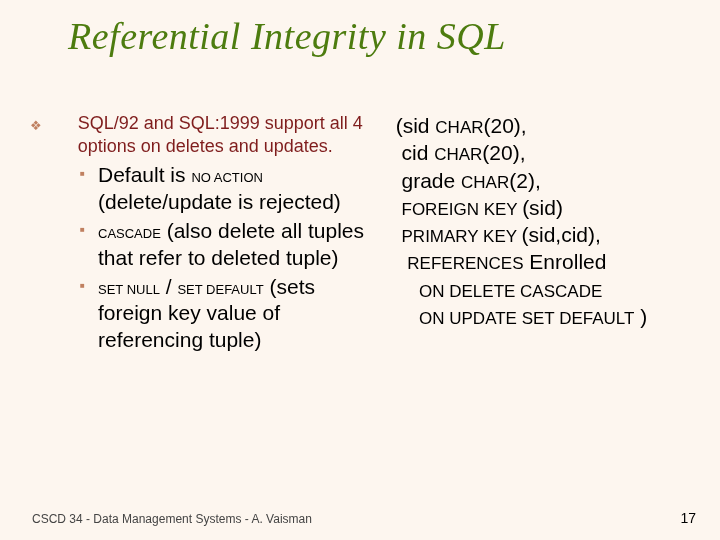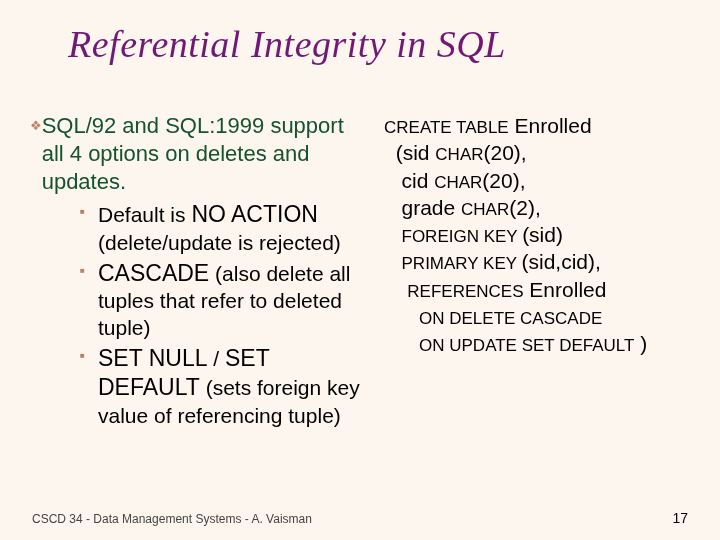--- a/index.html
+++ b/index.html
@@ -12,25 +12,25 @@
     overflow: hidden;
   }
   .slide {
     position: relative;
     width: 720px;
     height: 540px;
     box-sizing: border-box;
   }
   .title {
     position: absolute;
-    top: 22px;
+    top: 14px;
     left: 68px;
     font-size: 38px;
     font-style: italic;
-    color: #701a75;
+    color: #4d7c0f;
     font-family: "Times New Roman", Times, serif;
     letter-spacing: 0.5px;
   }
   .body {
     position: absolute;
     top: 112px;
     left: 30px;
     right: 28px;
     display: flex;
   }
@@ -44,23 +44,24 @@
   }
   .diamond {
     color: #c08060;
     font-size: 13px;
     display: inline-block;
     width: 18px;
     vertical-align: top;
     line-height: 28px;
   }
   .lead {
-    font-size: 22px;
-    color: #14532d;
+    font-size: 18px;
+    color: #7f1d1d;
     line-height: 1.28;
+    margin-left: 36px;
   }
   .lead-wrap {
     display: flex;
     align-items: flex-start;
   }
   .sub-list {
     margin-top: 4px;
     margin-left: 50px;
   }
   .sub-item {
@@ -73,39 +74,39 @@
     font-size: 8px;
     width: 18px;
     line-height: 24px;
     flex-shrink: 0;
   }
   .sub-text {
     font-size: 21px;
     color: #000;
     line-height: 1.28;
   }
-  .sc { font-size: 23px; }
+  .sc { font-size: 13px; }
   .it { }
   .code {
     font-size: 21px;
     color: #000;
     line-height: 1.3;
   }
   .kw { font-size: 17px; }
   .footer {
     position: absolute;
     bottom: 14px;
     left: 32px;
     font-size: 12px;
     color: #444;
   }
   .pagenum {
     position: absolute;
     bottom: 14px;
-    right: 32px;
+    right: 24px;
     font-size: 14px;
     color: #000;
   }
 </style>
 </head>
 <body>
 
 <div class="slide">
 
   <div class="title">Referential Integrity in SQL</div>
@@ -140,21 +141,20 @@
             <span class="sc">SET NULL</span><span> / </span><span class="sc">SET DEFAULT</span>
             <span>(sets foreign key value of referencing tuple)</span>
           </span>
         </div>
 
       </div>
     </div>
 
     <div class="col-right">
       <div class="code">
-        <div><span class="kw">CREATE TABLE</span><span> Enrolled</span></div>
         <div><span style="white-space:pre">  (sid </span><span class="kw">CHAR</span><span>(20),</span></div>
         <div><span style="white-space:pre">   cid </span><span class="kw">CHAR</span><span>(20),</span></div>
         <div><span style="white-space:pre">   grade </span><span class="kw">CHAR</span><span>(2),</span></div>
         <div><span style="white-space:pre">   </span><span class="kw">FOREIGN KEY </span><span>(sid)</span></div>
         <div><span style="white-space:pre">   </span><span class="kw">PRIMARY KEY </span><span> (sid,cid),</span></div>
         <div><span style="white-space:pre">    </span><span class="kw">REFERENCES</span><span> Enrolled</span></div>
         <div><span style="white-space:pre">      </span><span class="kw">ON DELETE CASCADE</span></div>
         <div><span style="white-space:pre">      </span><span class="kw">ON UPDATE SET DEFAULT</span><span> )</span></div>
       </div>
     </div>

